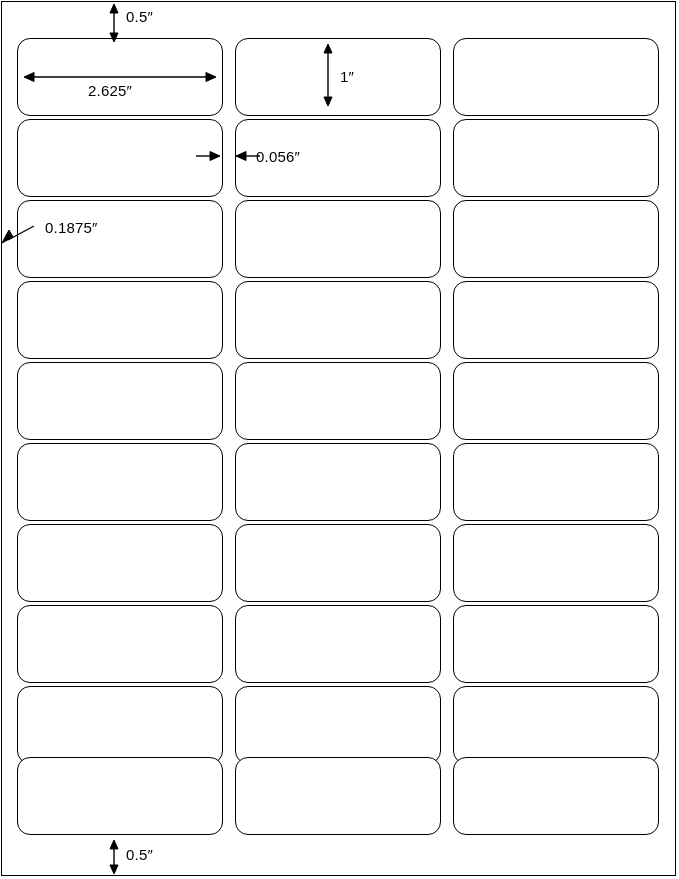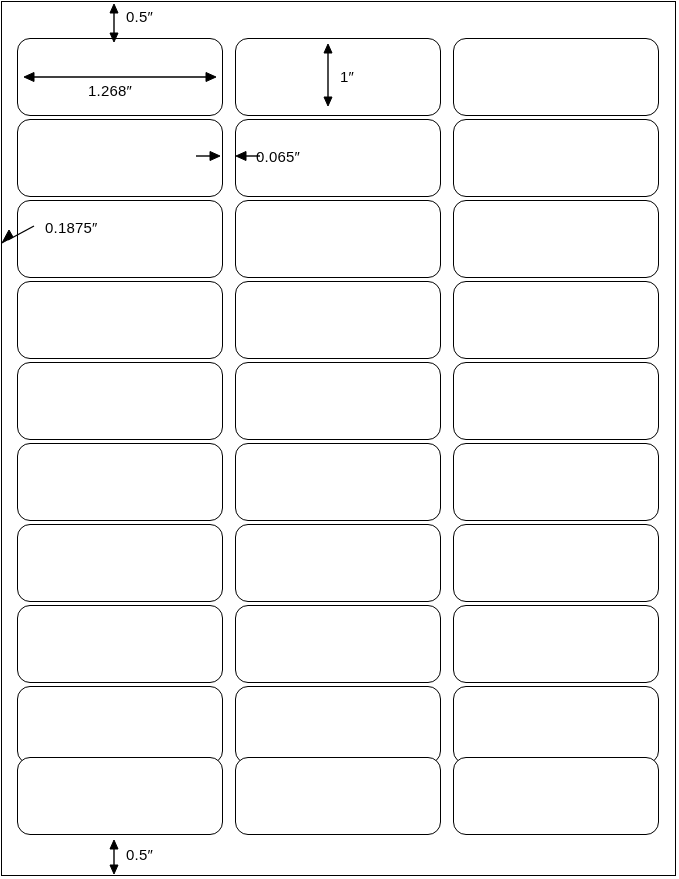--- a/index.html
+++ b/index.html
@@ -100,38 +100,38 @@
     <polygon points="10,0 6,9 14,9" fill="#000"></polygon>
     <polygon points="10,38 6,29 14,29" fill="#000"></polygon>
   </svg>
   <div class="dim-label" style="left:126px; top:8px;">0.5″</div>
 
   <svg class="arrow-svg" style="left:24px; top:70px; width:192px; height:14px;" viewBox="0 0 192 14">
     <line x1="5" y1="7" x2="187" y2="7" stroke-width="1.4"></line>
     <polygon points="0,7 10,2.5 10,11.5" fill="#000"></polygon>
     <polygon points="192,7 182,2.5 182,11.5" fill="#000"></polygon>
   </svg>
-  <div class="dim-label" style="left:88px; top:82px;">1.268″</div>
+  <div class="dim-label" style="left:88px; top:82px;">2.625″</div>
 
   <svg class="arrow-svg" style="left:320px; top:44px; width:16px; height:62px;" viewBox="0 0 16 62">
     <line x1="8" y1="4" x2="8" y2="58" stroke-width="1.4"></line>
     <polygon points="8,0 4,9 12,9" fill="#000"></polygon>
     <polygon points="8,62 4,53 12,53" fill="#000"></polygon>
   </svg>
   <div class="dim-label" style="left:340px; top:68px;">1″</div>
 
   <svg class="arrow-svg" style="left:196px; top:150px; width:24px; height:12px;" viewBox="0 0 24 12">
     <line x1="0" y1="6" x2="20" y2="6" stroke-width="1.4"></line>
     <polygon points="24,6 14,1.5 14,10.5" fill="#000"></polygon>
   </svg>
   <svg class="arrow-svg" style="left:236px; top:150px; width:24px; height:12px;" viewBox="0 0 24 12">
     <line x1="4" y1="6" x2="24" y2="6" stroke-width="1.4"></line>
     <polygon points="0,6 10,1.5 10,10.5" fill="#000"></polygon>
   </svg>
-  <div class="dim-label" style="left:256px; top:148px;">0.065″</div>
+  <div class="dim-label" style="left:256px; top:148px;">0.056″</div>
 
   <svg class="arrow-svg" style="left:2px; top:222px; width:36px; height:22px;" viewBox="0 0 36 22">
     <line x1="32" y1="4" x2="6" y2="18" stroke-width="1.4"></line>
     <polygon points="0,21 11,15 7,8" fill="#000"></polygon>
   </svg>
   <div class="dim-label" style="left:38px; top:219px;margin-left:7px;">0.1875″</div>
 
   <svg class="arrow-svg" style="left:104px; top:840px; width:20px; height:34px;" viewBox="0 0 20 34">
     <line x1="10" y1="4" x2="10" y2="30" stroke-width="1.4"></line>
     <polygon points="10,0 6,9 14,9" fill="#000"></polygon>

